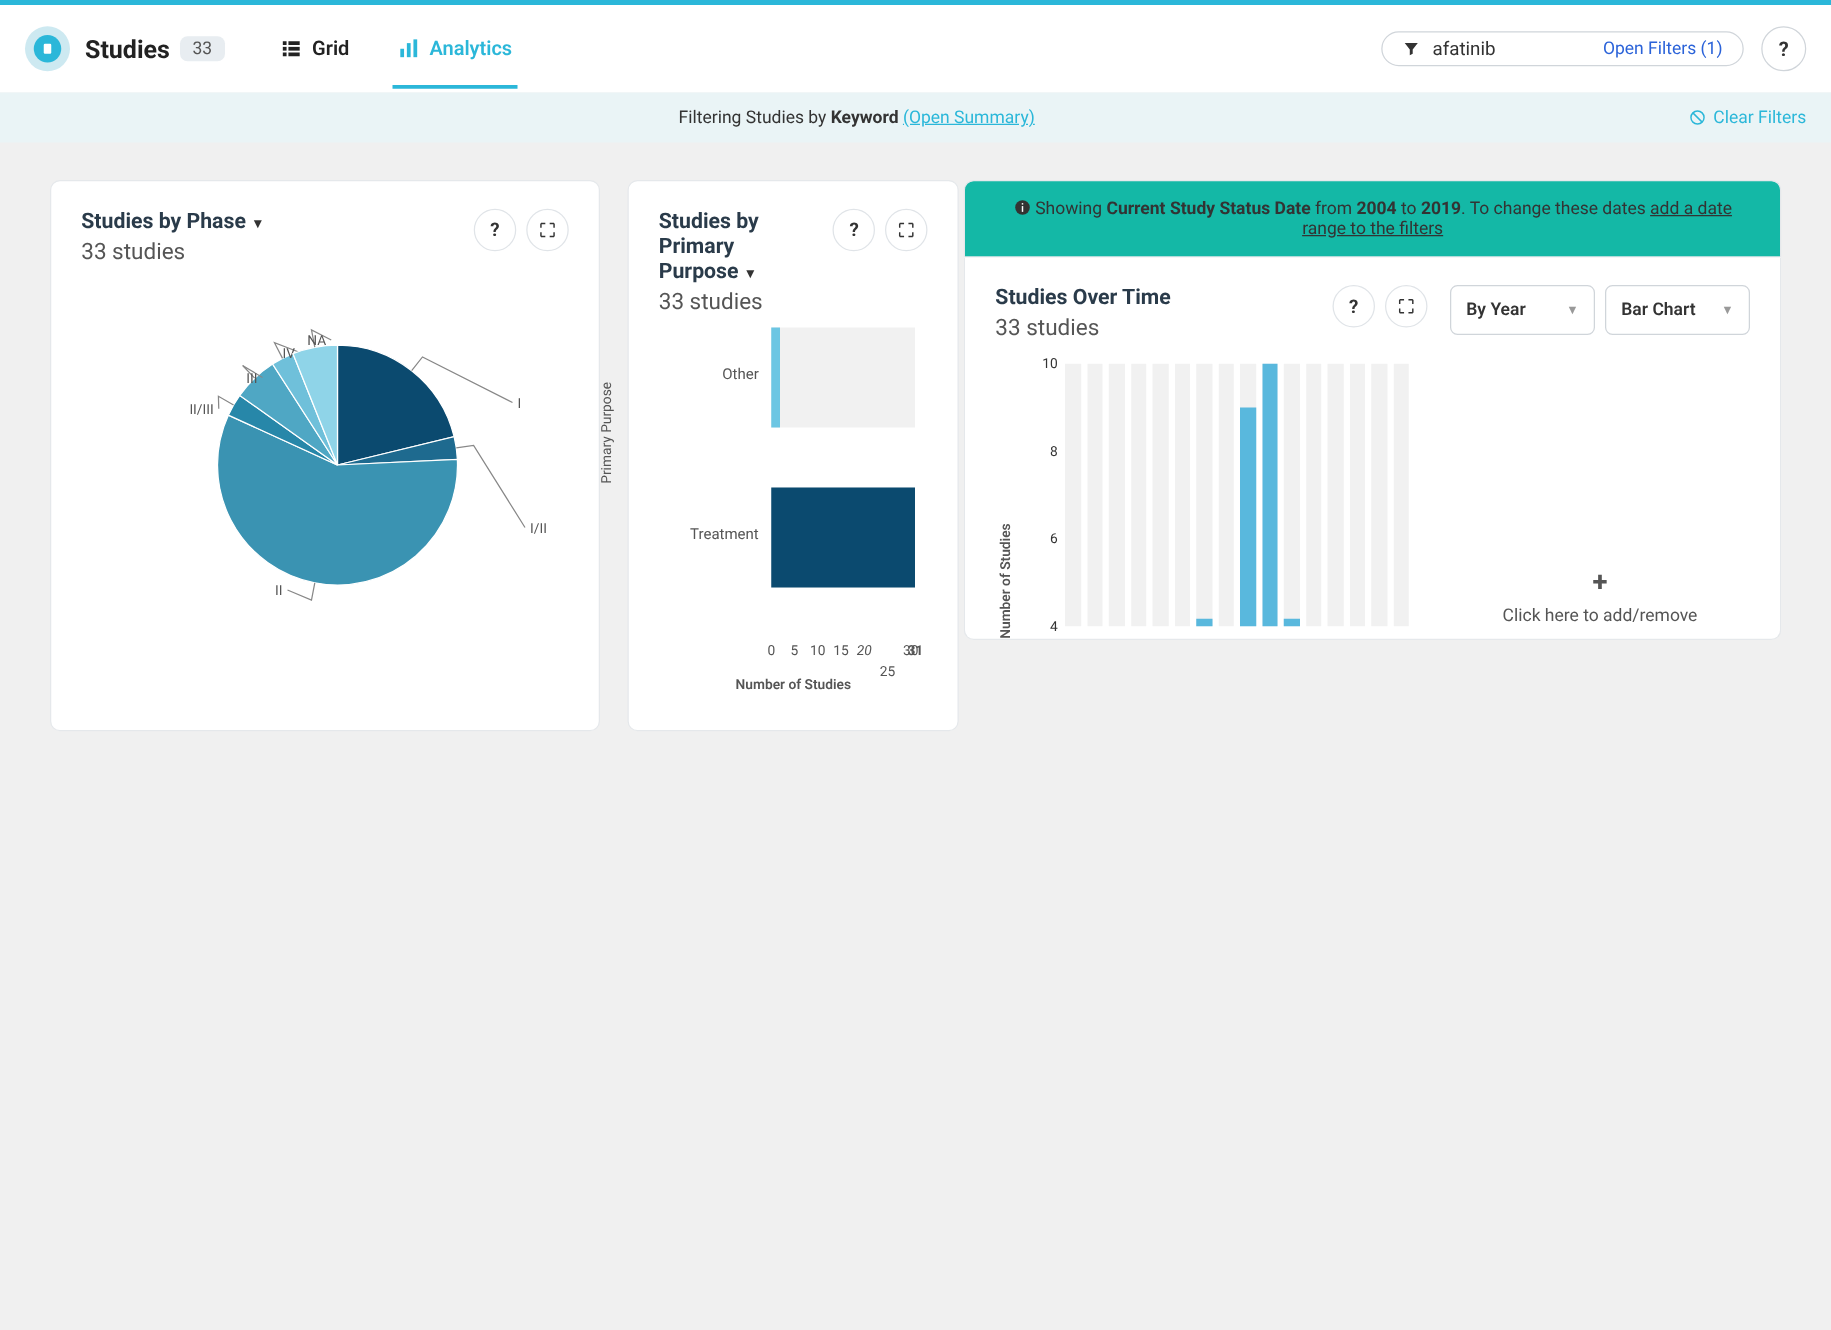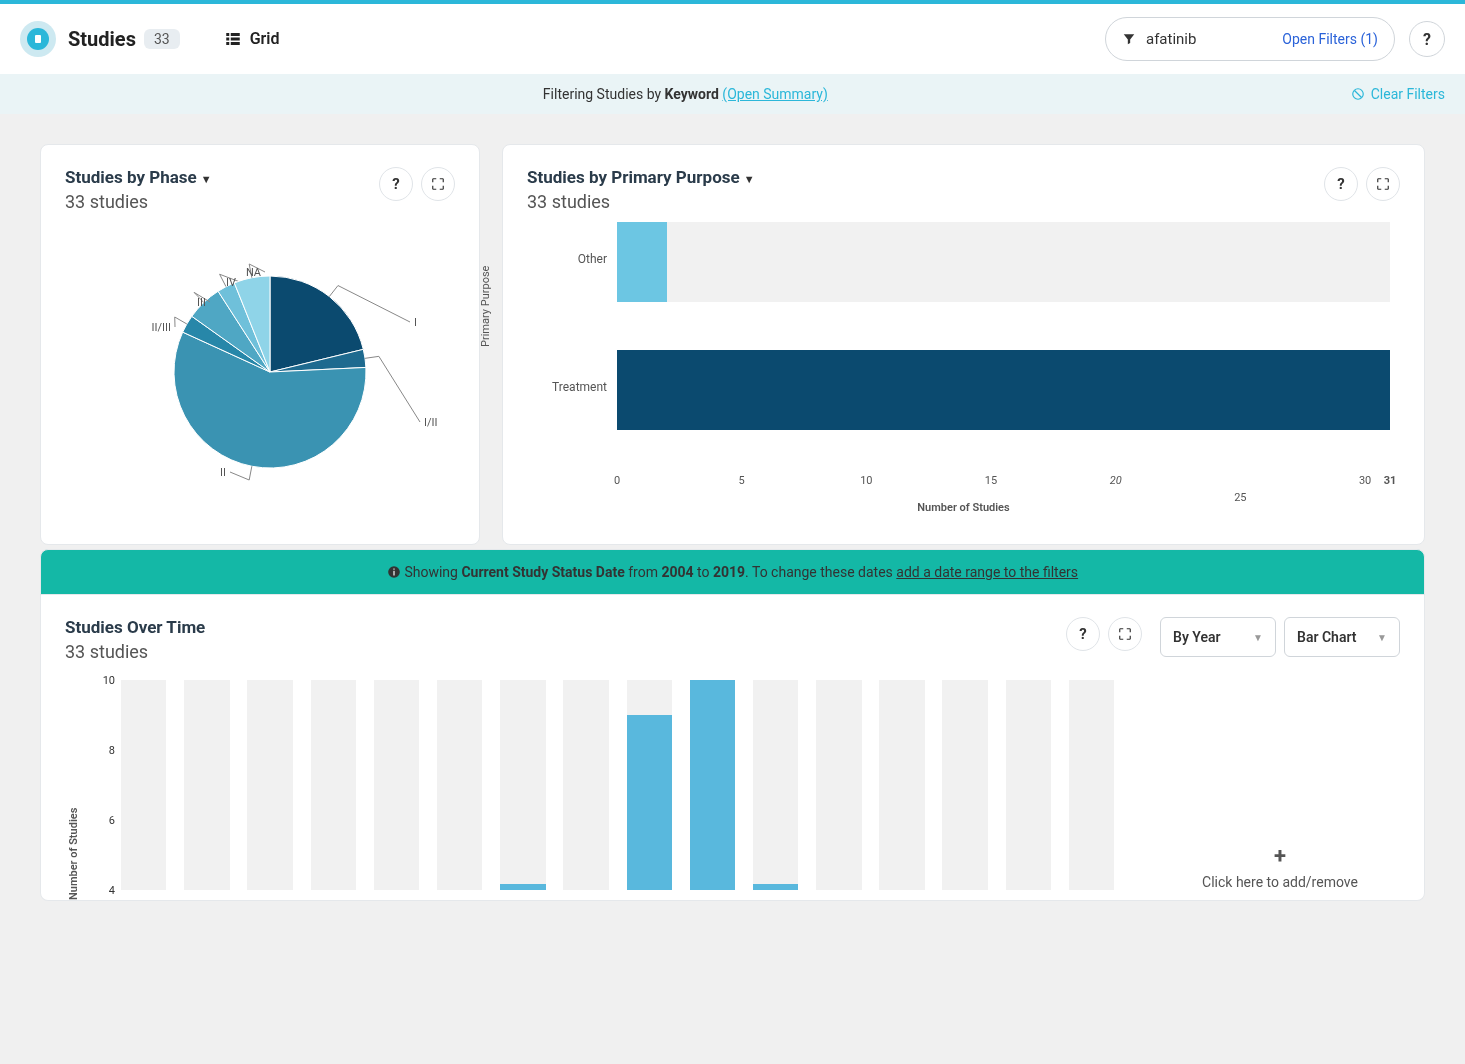--- a/index.html
+++ b/index.html
@@ -8,29 +8,29 @@
   .header { background:#fff; display:flex; align-items:center; padding:0 20px; height:70px; }
   .logo { width:36px; height:36px; border-radius:50%; background:#cde9f1; display:flex; align-items:center; justify-content:center; margin-right:12px;}
   .logo-inner{width:22px;height:22px;border-radius:50%; background:#2bb7d9; display:flex;align-items:center;justify-content:center;color:#fff;font-size:12px;}
   .title { font-weight:700; font-size:20px; color:#222; margin-right:8px;}
   .badge { background:#e8edf1; color:#555; font-size:14px; padding:2px 10px; border-radius:6px; }
   .tabs { display:flex; gap:30px; margin-left:40px; }
   .tab { display:flex; align-items:center; gap:8px; font-weight:600; font-size:16px; color:#222; padding:22px 4px 20px; border-bottom:3px solid transparent; cursor:pointer;}
   .tab.active { color:#2bb7d9; border-bottom-color:#2bb7d9; }
   .tab svg { width:18px; height:18px; }
   .header-right { margin-left:auto; display:flex; align-items:center; gap:14px; }
-  .filter-pill { border:1px solid #d0d5da; border-radius:22px; height:44px; display:flex; align-items:center; padding:0 16px; gap:12px; min-width:290px; justify-content:space-between; }
+  .filter-pill { border:1px solid #d0d5da; border-radius:22px; height:28px; display:flex; align-items:center; padding:0 16px; gap:12px; min-width:290px; justify-content:space-between; }
   .filter-left{display:flex;align-items:center;gap:10px;}
   .keyword { font-size:15px; color:#333; }
   .open-filters { color:#2b63d9; font-size:14px; }
   .help-btn { width:36px; height:36px; border-radius:50%; border:1px solid #d0d5da; display:flex; align-items:center; justify-content:center; font-weight:700; color:#333; }
   .filterbar { background:#eaf4f6; padding:12px 20px; display:flex; align-items:center; font-size:14px; color:#333; }
   .filterbar .msg { margin:auto; }
   .filterbar .clear { color:#2bb7d9; display:flex; align-items:center; gap:6px; }
-  .content { padding:30px 40px; display:flex; flex-direction:column; gap:4px; }
+  .content { padding:30px 40px; display:flex; gap:4px; }
   .row1 { display:grid; grid-template-columns: 440px 1fr; gap:22px; }
   .card { background:#fff; border:1px solid #e5e8eb; border-radius:8px; padding:22px 24px; position:relative; }
   .card-head{ display:flex; justify-content:space-between; align-items:flex-start;}
   .card-title { font-weight:700; font-size:17px; color:#2a3b4a; }
   .caret { font-size:11px; margin-left:4px; color:#333;}
   .card-sub { font-size:18px; color:#555; margin-top:4px; }
   .iconbtns { display:flex; gap:8px; }
   .iconbtn { width:34px; height:34px; border-radius:50%; border:1px solid #e0e4e8; display:flex; align-items:center; justify-content:center; font-size:15px; font-weight:700; color:#333; cursor:pointer;}
   .pie-area{ height:280px; display:flex; align-items:center; justify-content:center; }
   .hbar-area{ height:310px; position:relative; }
@@ -84,20 +84,28 @@
       <svg viewBox="0 0 24 24">
           <rect x="3" y="4" width="4" height="4" fill="#222"></rect>
           <rect x="3" y="10" width="4" height="4" fill="#222"></rect>
           <rect x="3" y="16" width="4" height="4" fill="#222"></rect>
           <rect x="9" y="4" width="12" height="4" fill="#222"></rect>
           <rect x="9" y="10" width="12" height="4" fill="#222"></rect>
           <rect x="9" y="16" width="12" height="4" fill="#222"></rect>
         </svg>
       <span>Grid</span>
     </div>
+    <div class="tab active">
+      <svg viewBox="0 0 24 24">
+          <rect x="3" y="12" width="4" height="9" fill="#2bb7d9"></rect>
+          <rect x="10" y="6" width="4" height="15" fill="#2bb7d9"></rect>
+          <rect x="17" y="2" width="4" height="19" fill="#2bb7d9"></rect>
+        </svg>
+      <span>Analytics</span>
+    </div>
   </nav>
 
   <div class="header-right">
     <div class="filter-pill">
       <div class="filter-left">
         <svg width="14" height="14" viewBox="0 0 24 24">
             <path d="M3 4h18l-7 9v6l-4 2v-8z" fill="#333"></path>
           </svg>
         <span class="keyword">afatinib</span>
       </div>

